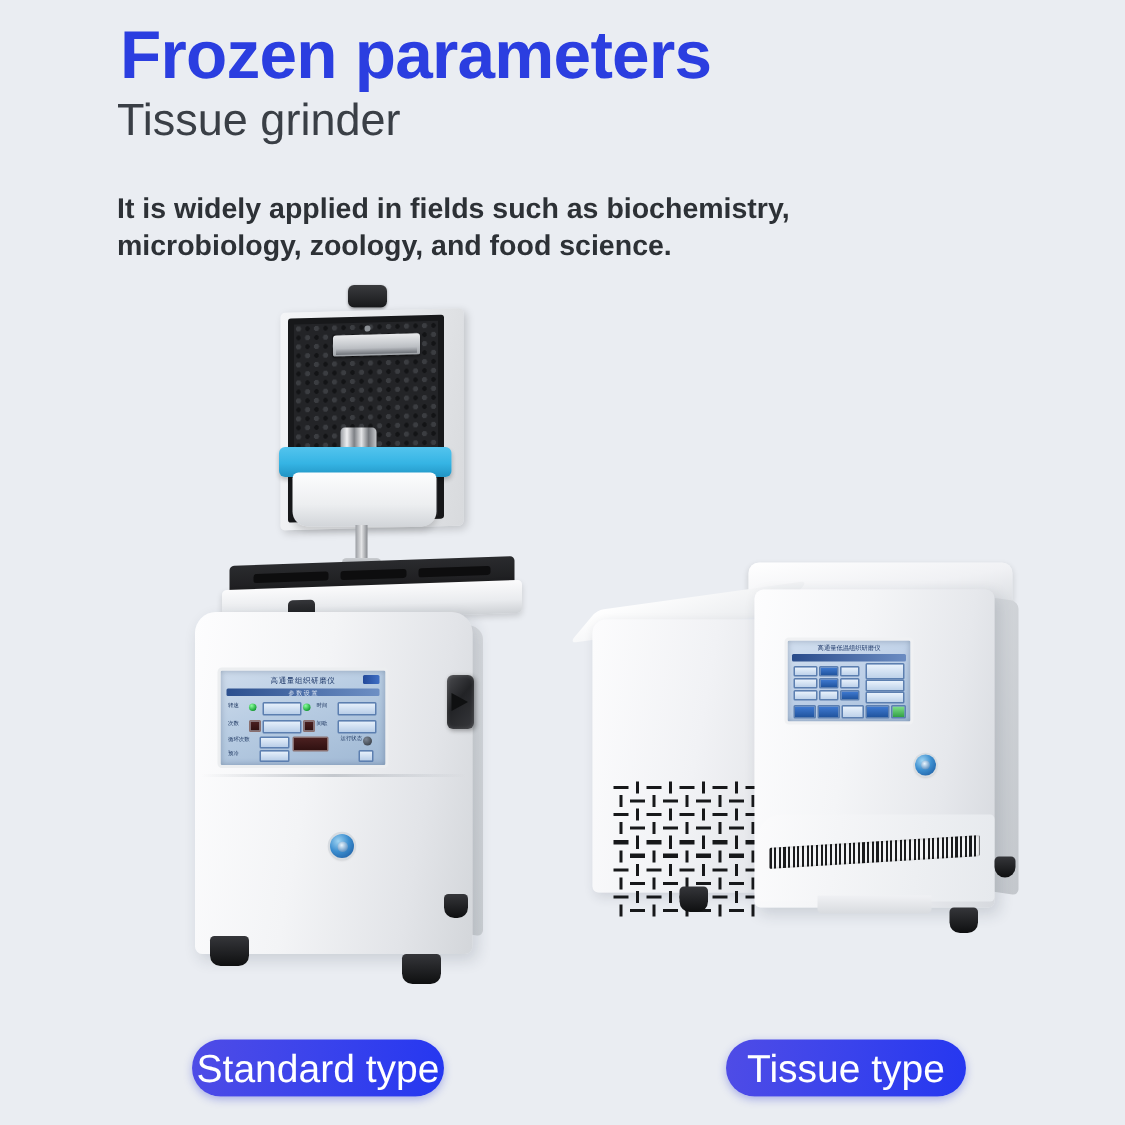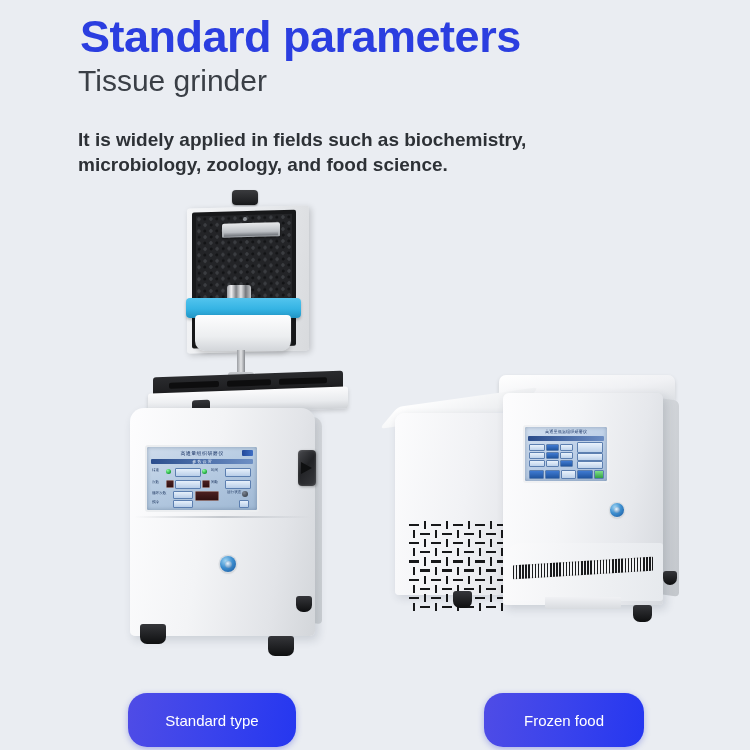--- a/index.html
+++ b/index.html
@@ -284,37 +284,37 @@
     background:linear-gradient(180deg,#f0f1f4,#d8dbdf);border-radius:0 0 3px 3px;
   }
   .r-foot{
     position:absolute;width:19px;height:17px;
     background:linear-gradient(180deg,#35363a 0%,#1a1b1d 70%,#0e0f10 100%);
     border-radius:3px 3px 7px 7px;
   }
 
   
   .btn{
-    position:absolute;height:54px;border-radius:19px;
+    position:absolute;height:38px;border-radius:19px;
     background:linear-gradient(100deg,#4f4ce6 0%,#3a43ec 50%,#2537f0 100%);
-    color:#fff;font-size:15px;font-weight:normal;
+    color:#fff;font-size:26px;font-weight:normal;
     display:flex;align-items:center;justify-content:center;
     box-shadow:0 2px 6px rgba(45,60,210,.35);
     cursor:pointer;user-select:none;
   }
   .btn-std{left:128px;top:693px;width:168px;}
   .btn-frz{left:484px;top:693px;width:160px;}
 </style>
 </head>
 <body>
 
 <div class="page">
 
   <div class="header">
-    <div class="title">Standard parameters</div>
+    <div class="title">Frozen parameters</div>
     <div class="subtitle">Tissue grinder</div>
     <div class="desc">It is widely applied in fields such as biochemistry, microbiology, zoology, and food science.</div>
   </div>
 
   <div class="stage">
 
     <div class="m-left">
 
       <div class="lid-knob"></div>
 
@@ -516,15 +516,15 @@
       <div class="r-slats"></div>
       <div class="r-plinth"></div>
 
       <div class="r-foot" style="left:58px;top:216px;"></div>
       <div class="r-foot" style="left:238px;top:230px;"></div>
       <div class="r-foot" style="left:268px;top:196px;width:14px;height:14px;"></div>
     </div>
   </div>
 
   <div class="btn btn-std">Standard type</div>
-  <div class="btn btn-frz">Frozen food</div>
+  <div class="btn btn-frz">Tissue type</div>
 
 </div>
 
 </body></html>

